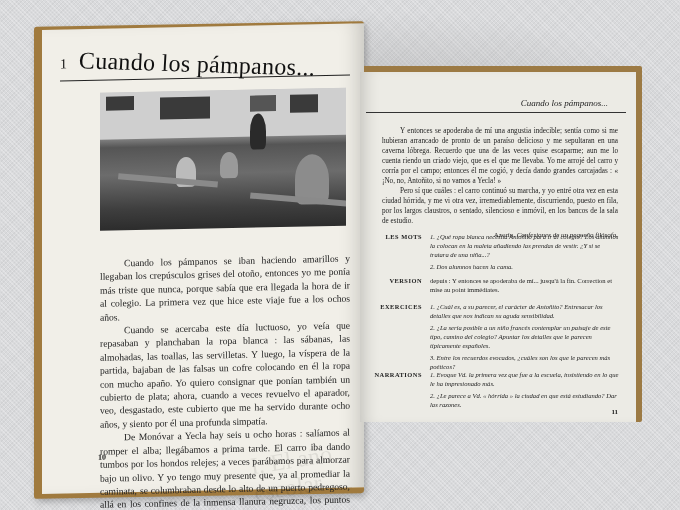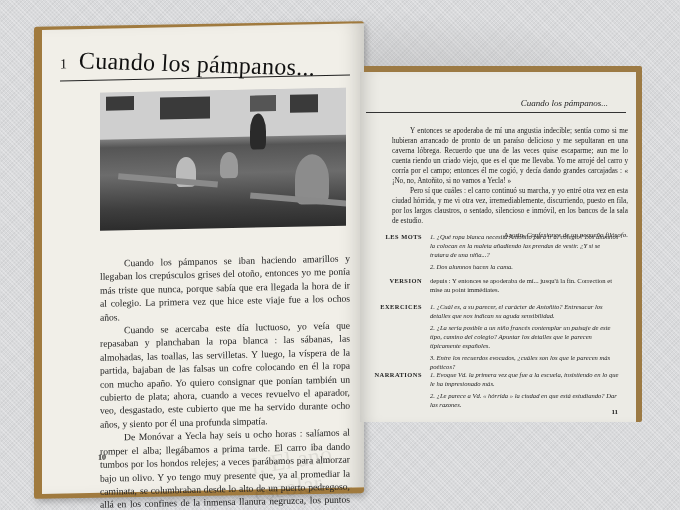--- a/index.html
+++ b/index.html
@@ -29,21 +29,21 @@
   .photo .wall{position:absolute;left:0;top:0;width:100%;height:34%;background:#cfcfcf;}
   .photo .board{position:absolute;top:6px;height:22px;background:#3a3a3a;}
   .photo .desk{position:absolute;height:6px;background:#8a8a8a;transform:rotate(6deg);}
   .photo .kid{position:absolute;border-radius:50% 50% 20% 20%;background:#9a9a9a;}
   .body-text{position:absolute;left:58px;top:228px;width:250px;font-size:9.6px;line-height:13.4px;color:#222;text-align:justify;}
   .body-text p{margin:0;text-indent:24px;}
   .folio{position:absolute;font-size:8px;font-weight:bold;color:#222;}
   .ghost{position:absolute;left:210px;top:420px;font-size:24px;color:rgba(0,0,0,.08);transform:rotate(-8deg);}
   .run-head{position:absolute;right:28px;top:26px;font-size:9px;font-style:italic;color:#222;}
   .run-rule{position:absolute;left:6px;right:10px;top:40px;border-top:1.4px solid #333;}
-  .r-text{position:absolute;left:32px;top:54px;width:236px;font-size:7.2px;line-height:10px;color:#222;text-align:justify;}
+  .r-text{position:absolute;left:22px;top:54px;width:236px;font-size:7.2px;line-height:10px;color:#222;text-align:justify;}
   .r-text p{margin:0;text-indent:18px;}
   .sig{text-align:right;font-size:7px;margin-top:4px !important;text-indent:0 !important;}
   .sig i{margin-top:8px;}
   .ex{position:absolute;left:0;width:270px;display:flex;font-size:6.6px;line-height:9px;color:#222;}
   .ex .lbl{width:70px;text-align:right;padding-right:8px;font-weight:bold;letter-spacing:.5px;font-size:6.4px;box-sizing:border-box;}
   .ex .items{width:190px;}
   .ex .it{margin-bottom:3px;font-style:italic;}
   .ex .it.plain{font-style:normal;}
 </style>
 </head>

